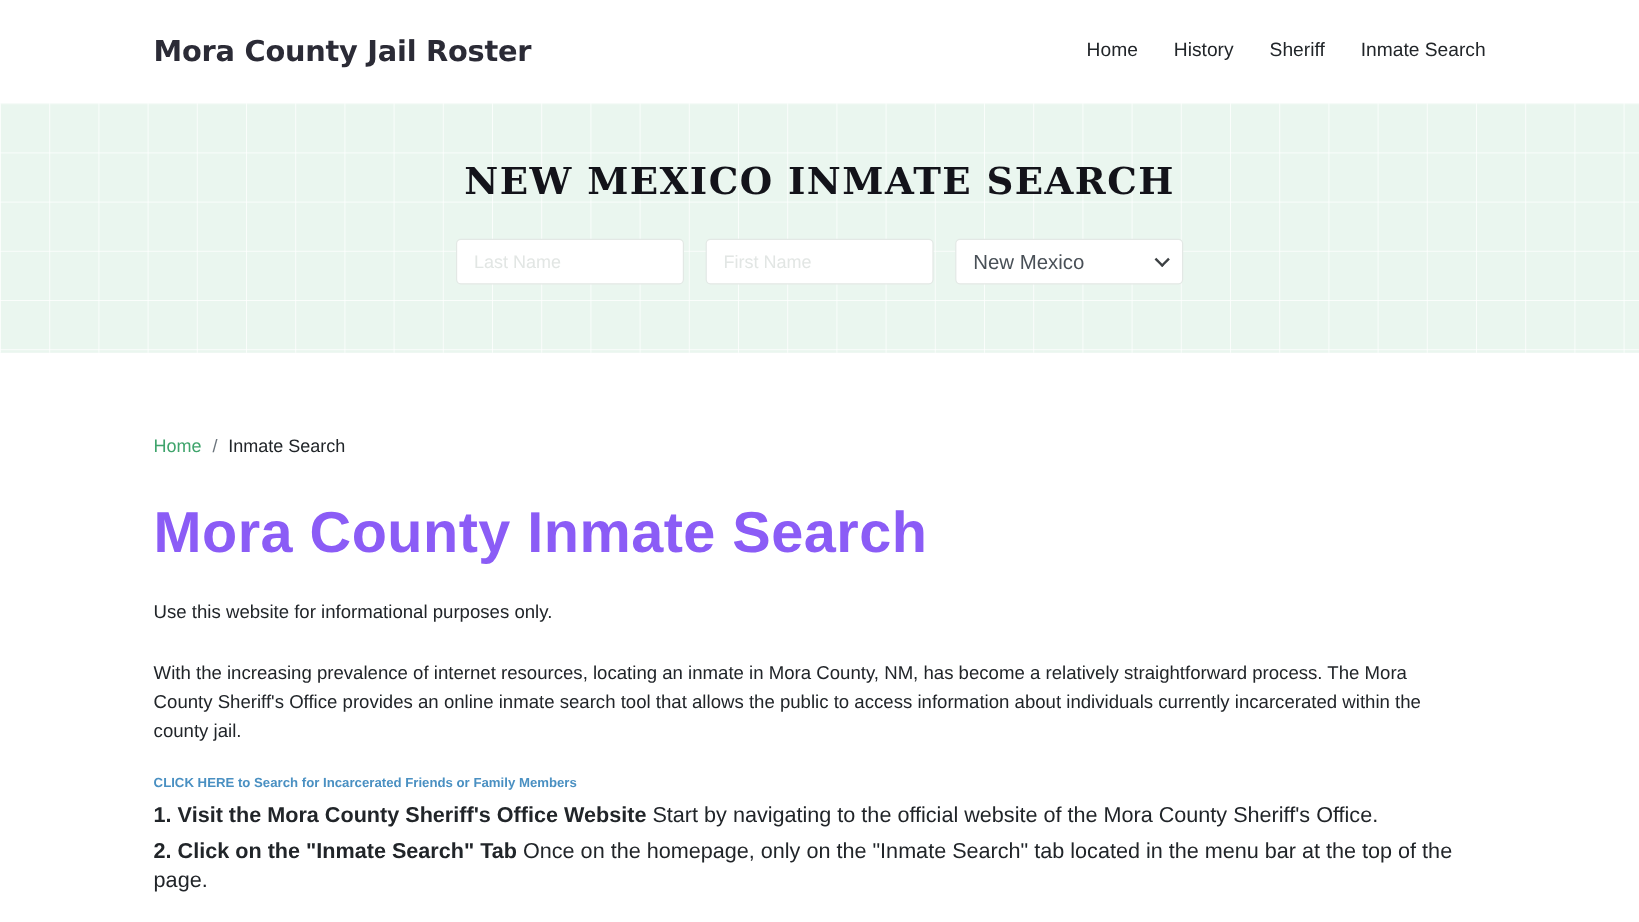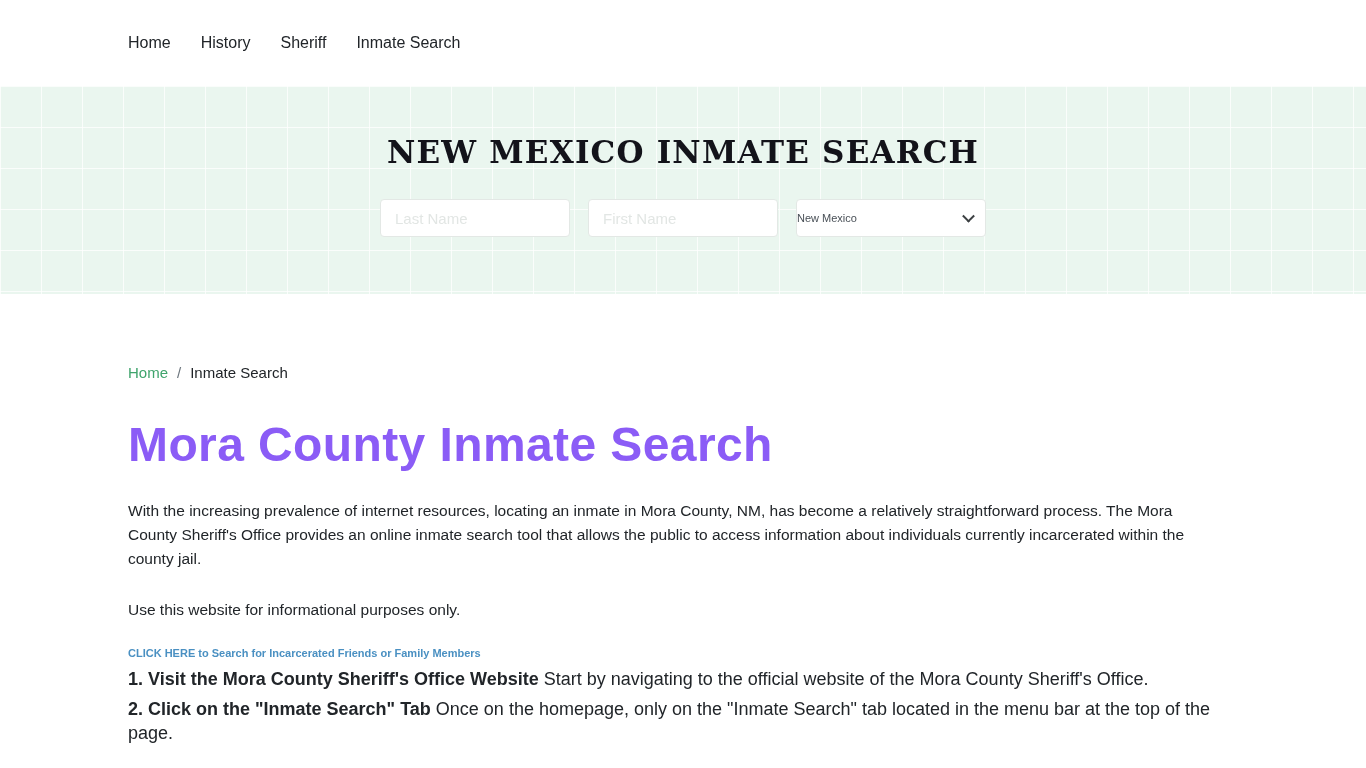--- a/index.html
+++ b/index.html
@@ -86,22 +86,22 @@
     border: 1px solid #e3e8e5;
     border-radius: 4px;
     outline: none;
   }
   .search-form input[type="text"]::placeholder {
     color: #e2e6e4;
   }
   .search-form select {
     width: 190px;
     height: 38px;
-    padding: 0 30px 0 0;
-    font-size: 11px;
+    padding: 0 30px 0 14px;
+    font-size: 17px;
     font-family: "Liberation Sans", sans-serif;
     color: #495057;
     background-color: #ffffff;
     border: 1px solid #e3e8e5;
     border-radius: 4px;
     outline: none;
     -webkit-appearance: none;
     -moz-appearance: none;
     appearance: none;
   }
@@ -180,20 +180,21 @@
     line-height: 24px;
     color: #212529;
     max-width: 1120px;
   }
   .step b { font-weight: 700; }
 </style>
 </head>
 <body>
 
 <header class="site-header">
+  <a href="#" class="brand">Mora County Jail Roster</a>
   <nav class="main-nav">
     <a href="#">Home</a>
     <a href="#">History</a>
     <a href="#">Sheriff</a>
     <a href="#">Inmate Search</a>
   </nav>
 </header>
 
 <section class="hero">
   <h1 class="hero-title">NEW MEXICO INMATE SEARCH</h1>
@@ -213,23 +214,23 @@
 <main class="main-wrap">
 
   <div class="breadcrumb">
     <a href="#">Home</a>
     <span class="sep">/</span>
     <span class="current">Inmate Search</span>
   </div>
 
   <h2 class="page-title">Mora County Inmate Search</h2>
 
+  <p class="body-text">Use this website for informational purposes only.</p>
+
   <p class="body-text">With the increasing prevalence of internet resources, locating an inmate in Mora County, NM, has become a relatively straightforward process. The Mora County Sheriff's Office provides an online inmate search tool that allows the public to access information about individuals currently incarcerated within the county jail.</p>
-
-  <p class="body-text">Use this website for informational purposes only.</p>
 
   <a href="#" class="cta-link">CLICK HERE to Search for Incarcerated Friends or Family Members</a>
 
   <p class="step">
     <b>1. Visit the Mora County Sheriff's Office Website</b><span> Start by navigating to the official website of the Mora County Sheriff's Office.</span>
   </p>
 
   <p class="step">
     <b>2. Click on the "Inmate Search" Tab</b><span> Once on the homepage, only on the "Inmate Search" tab located in the menu bar at the top of the page.</span>
   </p>

